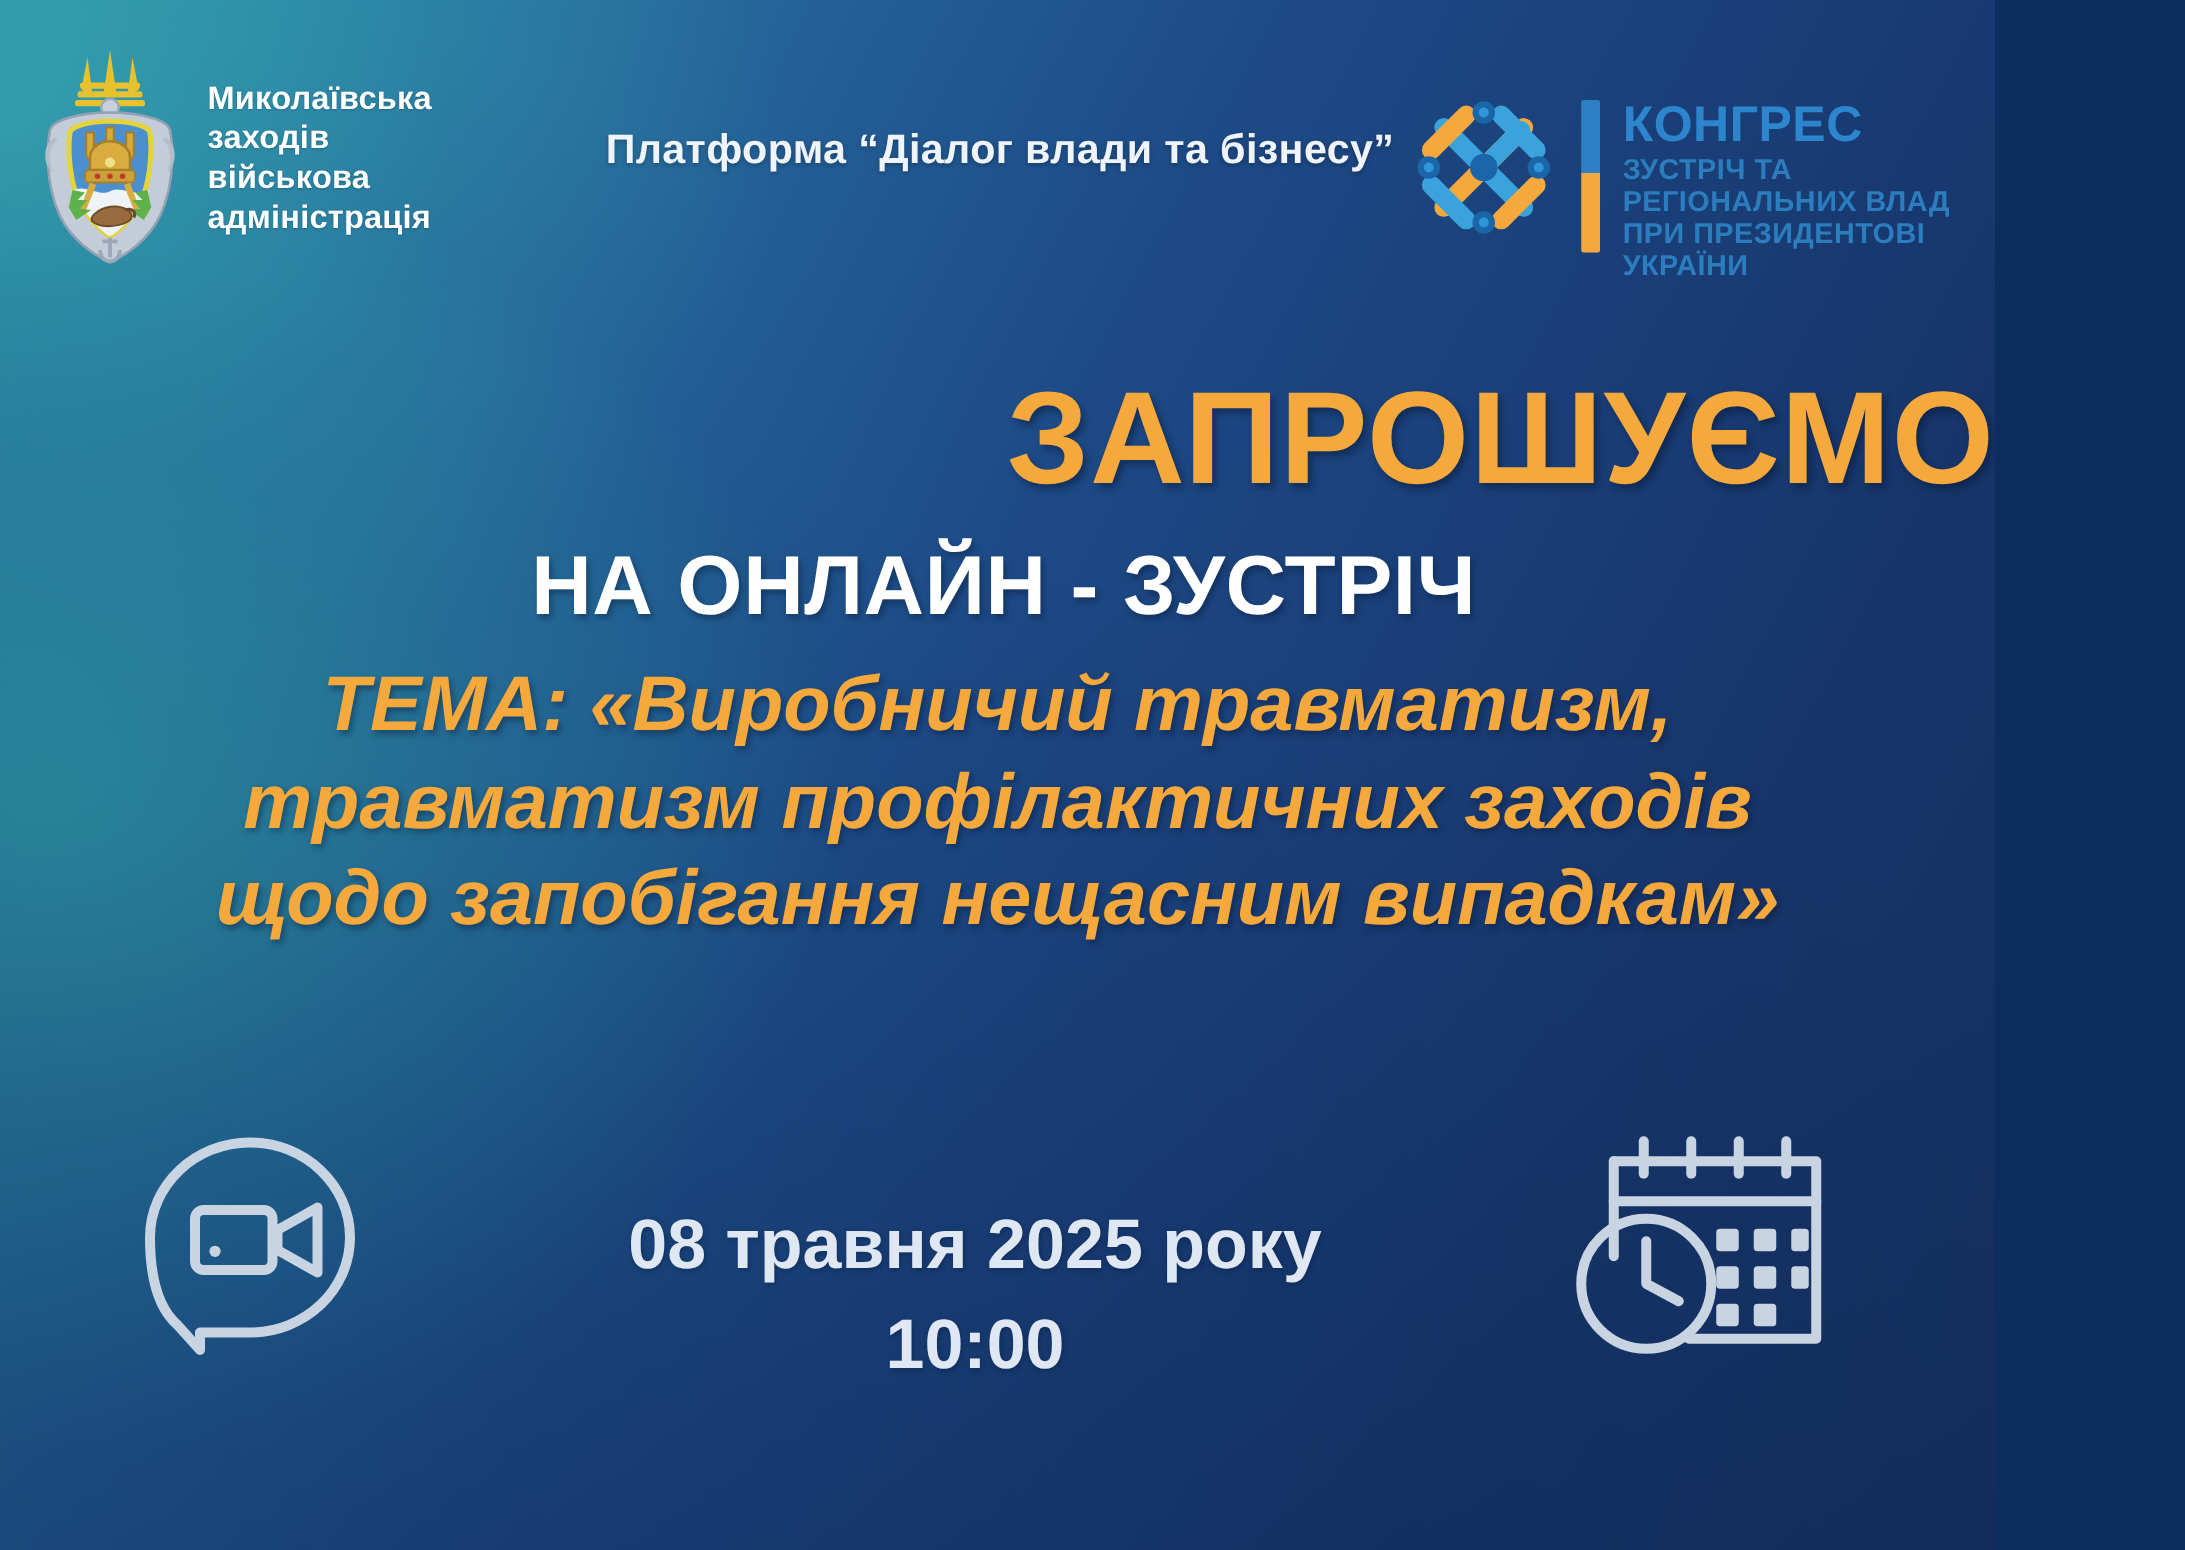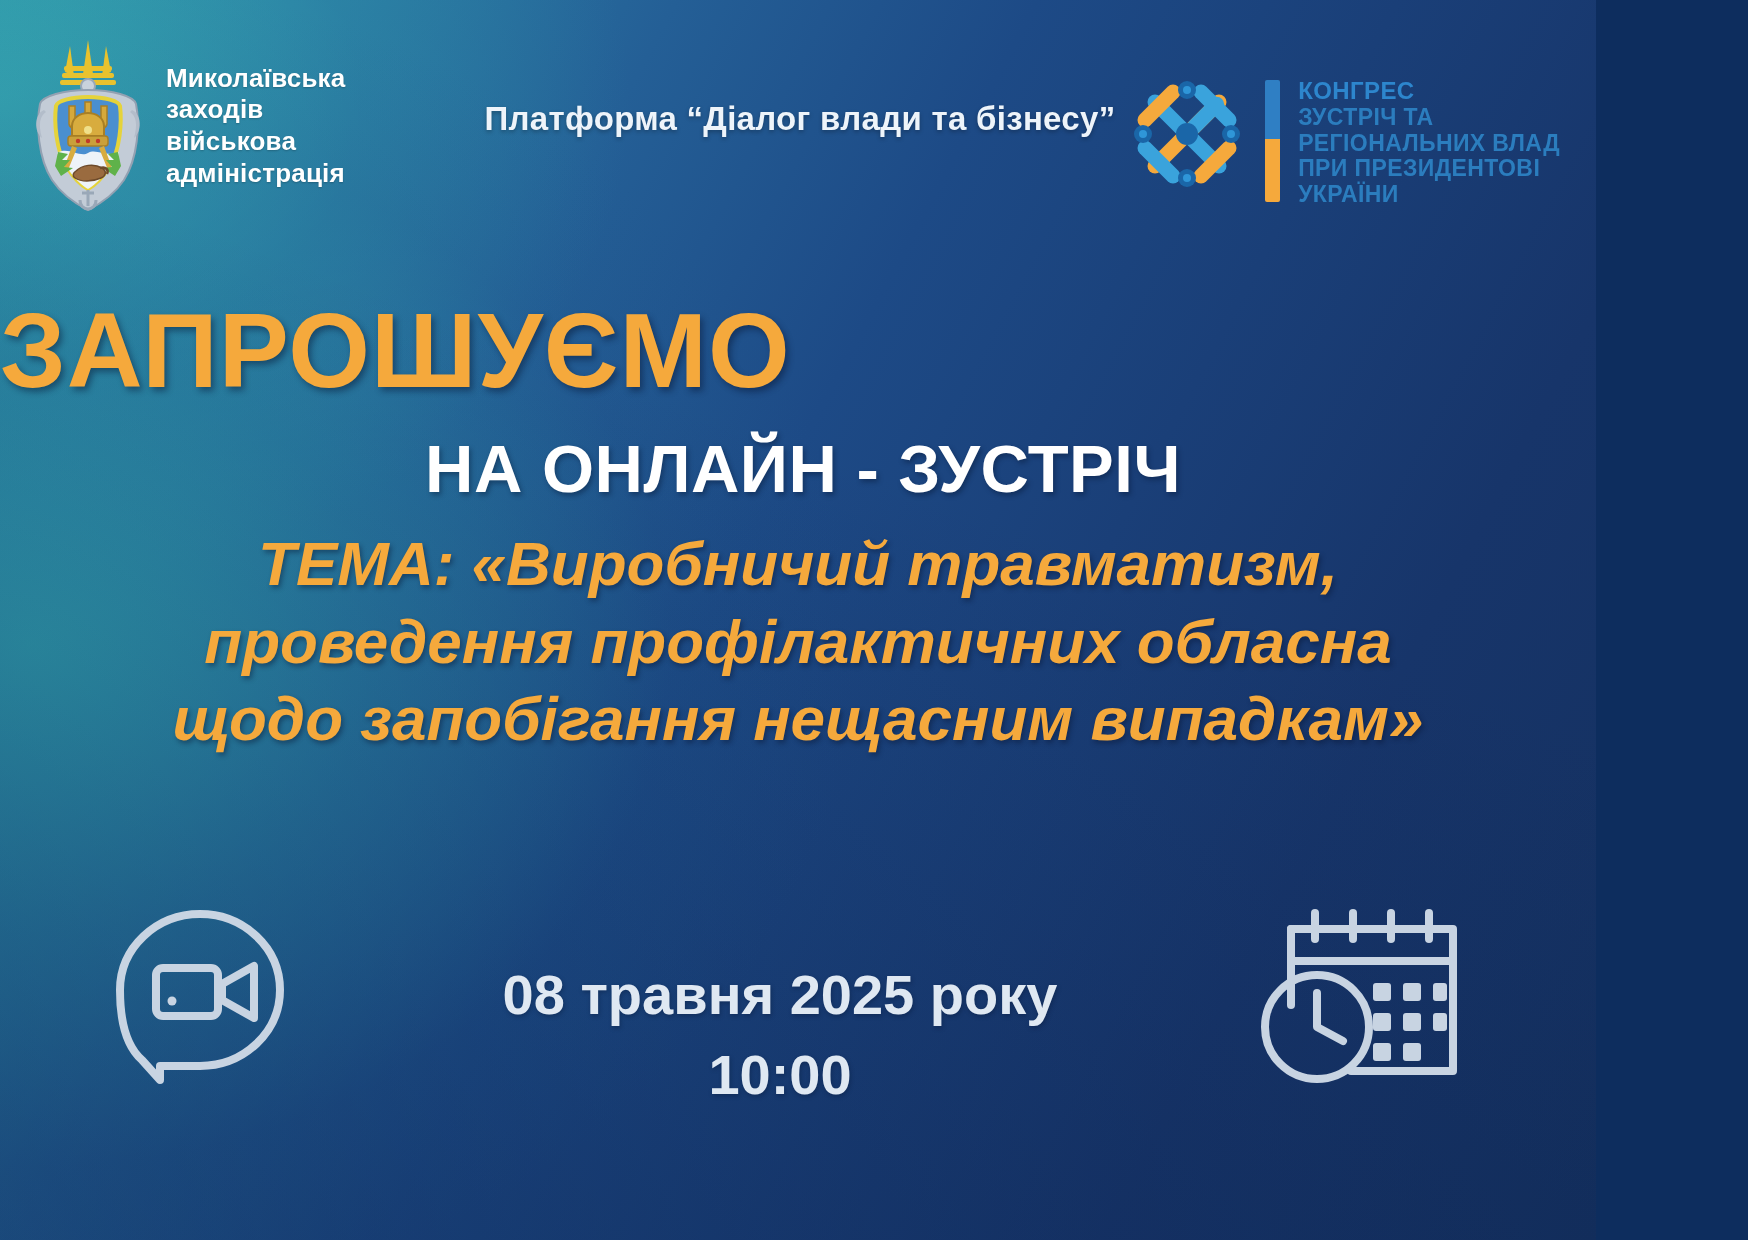--- a/index.html
+++ b/index.html
@@ -80,32 +80,32 @@
     height: 122px;
     background: linear-gradient(180deg, #2f7fc4 0%, #2f7fc4 48%, #f5a93c 48%, #f5a93c 100%);
   }
   .congress-text {
     padding-top: 10px;
     color: #2b83c9;
     font-weight: bold;
     letter-spacing: 0.4px;
     line-height: 1.12;
   }
-  .congress-text .l1 { font-size: 24px; color: #2d86cd; }
+  .congress-text .l1 { font-size: 40px; color: #2d86cd; }
   .congress-text .l2,
   .congress-text .l3,
   .congress-text .l4,
   .congress-text .l5 { font-size: 23px; color: #2b7dbe; }
 
   
   .invite-heading {
     position: absolute;
     top: 298px;
-    left: 0; right: 15px;
-    text-align: left;
+    left: 0; right: 0;
+    text-align: right;
     color: #f5a93c;
     font-size: 105px;
     font-weight: bold;
     letter-spacing: 1px;
     line-height: 1;
     text-shadow: 3px 4px 6px rgba(6,20,48,0.45);
     z-index: 4;
   }
   .invite-sub {
     position: absolute;
@@ -265,21 +265,21 @@
         <div class="l5">УКРАЇНИ</div>
       </div>
     </div>
   </div>
 
   <div class="invite-heading">ЗАПРОШУЄМО</div>
   <div class="invite-sub">НА ОНЛАЙН - ЗУСТРІЧ</div>
 
   <div class="topic">
     <span class="tline">ТЕМА: «Виробничий травматизм,</span>
-    <span class="tline">проведення профілактичних обласна</span>
+    <span class="tline">травматизм профілактичних заходів</span>
     <span class="tline">щодо запобігання нещасним випадкам»</span>
   </div>
 
   <span class="icon-video">
     <svg width="185" height="185" viewBox="0 0 185 185" aria-hidden="true">
       <g fill="none" stroke="#c8d4e2" stroke-width="8" stroke-linecap="round" stroke-linejoin="round">
         <path d="M92 14 C136 14 172 48 172 90 C172 132 136 166 92 166 L52 166 L52 180 L34 160 C18 146 12 119 12 90 C12 48 48 14 92 14 Z"></path>
         <rect x="48" y="68" width="62" height="48" rx="7"></rect>
         <path d="M114 84 L146 66 L146 118 L114 100 Z"></path>
         <circle cx="64" cy="101" r="4.5" fill="#c8d4e2" stroke="none"></circle>

